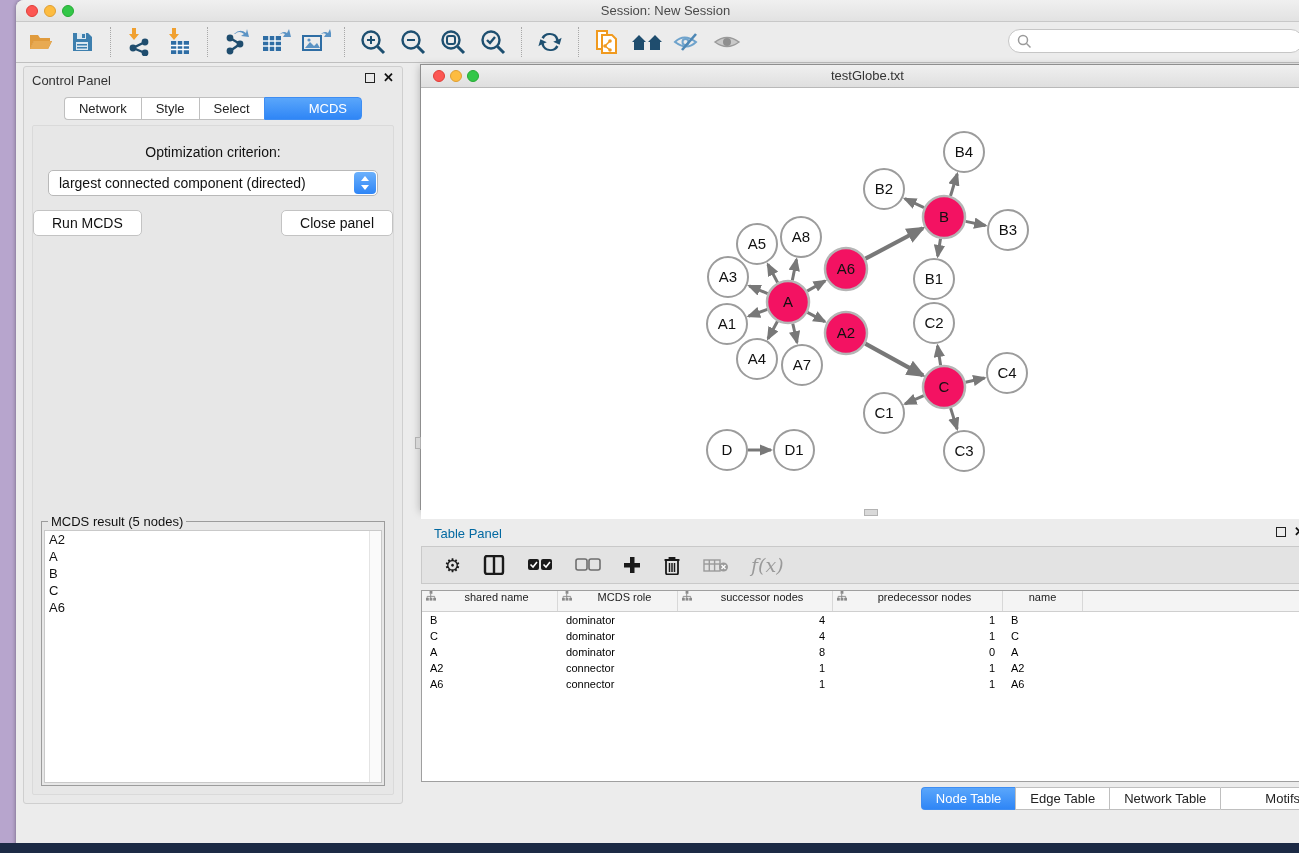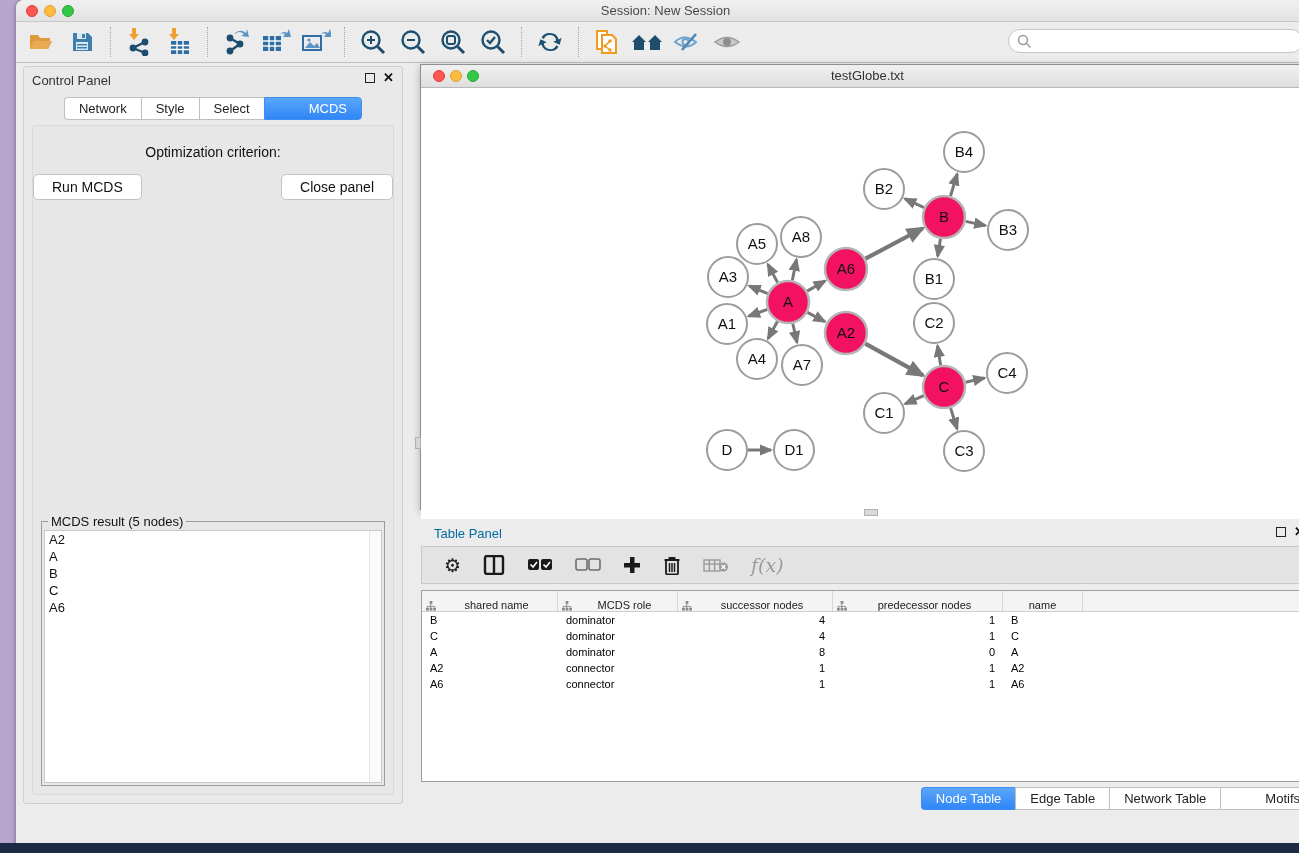--- a/index.html
+++ b/index.html
@@ -67,21 +67,21 @@
   .table-panel { position:absolute; left:404px; top:519px; width:895px; height:293px; background:#ececec; }
   .tp-head { position:relative; height:27px; }
   .tp-title { font-size:13px; color:#0369a1; padding:7px 0 0 14px; }
   .tp-icons { position:absolute; right:10px; top:7px; display:flex; gap:8px; align-items:center; }
   .tp-toolbar { height:38px; margin:0 1px; background:#e3e3e3; border:1px solid #c9c9c9; display:flex; align-items:center; gap:22px; padding-left:22px; }
   .tp-tool { display:flex; align-items:center; justify-content:center; }
   .glyph { font-size:19px; color:#1a1a1a; }
   .fx { font-family:"DejaVu Serif", serif; font-style:italic; font-size:19px; color:#9a9a9a; }
   .table-area { position:relative; margin:6px 1px 0; height:192px; background:#fff; border:1px solid #9f9f9f; overflow:hidden; }
   .thead { display:flex; height:21px; background:#f4f4f4; border-bottom:1px solid #cfcfcf; }
-  .th { position:relative; display:flex; align-items:flex-end; border-right:1px solid #d8d8d8; font-size:11px; color:#222; }
+  .th { position:relative; display:flex; align-items:flex-start; border-right:1px solid #d8d8d8; font-size:11px; color:#222; }
   .th .th-label { flex:1; text-align:center; }
   .th .tree-ico { margin-left:4px; }
   .trow { display:flex; height:16px; align-items:center; }
   .td { font-size:11px; color:#000; padding:0 8px; overflow:hidden; white-space:nowrap; }
   .td.num { text-align:right; }
   .tp-tabs { display:flex; justify-content:flex-end; margin-top:5px; }
 
   
   .statusbar { position:absolute; left:0; top:813px; width:100%; height:35px; background:#ececec; border-top:1px solid #c9c9c9; }
   .list-btn { position:absolute; left:10px; top:5px; width:28px; height:24px; background:#f5f5f5; border:1px solid #b9b9b9; border-radius:2px; display:flex; align-items:center; justify-content:center; }
@@ -256,20 +256,29 @@
       </div>
     </div>
     <div class="seg-tabs" id="cp-tabs">
           <div class="seg">Network</div>
           <div class="seg">Style</div>
           <div class="seg">Select</div>
           <div class="seg active">MCDS</div>
         </div>
     <div class="cp-content">
       <div class="opt-label">Optimization criterion:</div>
+      <div class="dropdown">
+        <span>largest connected component (directed)</span>
+        <span class="dd-stepper">
+          <svg width="12" height="16" viewBox="0 0 12 16">
+                <path d="M6 1 L10 6 H2 Z" fill="#fff"></path>
+                <path d="M6 15 L2 10 h8 Z" fill="#fff"></path>
+              </svg>
+        </span>
+      </div>
       <div class="btn-row">
         <button class="mac-btn">Run MCDS</button>
         <button class="mac-btn">Close panel</button>
       </div>
       <div class="result-box">
         <span class="result-legend">MCDS result (5 nodes)</span>
         <div class="result-list" id="result-list">
           <div class="result-scroll"></div>
         <div class="result-item">A2</div>
               <div class="result-item">A</div>

